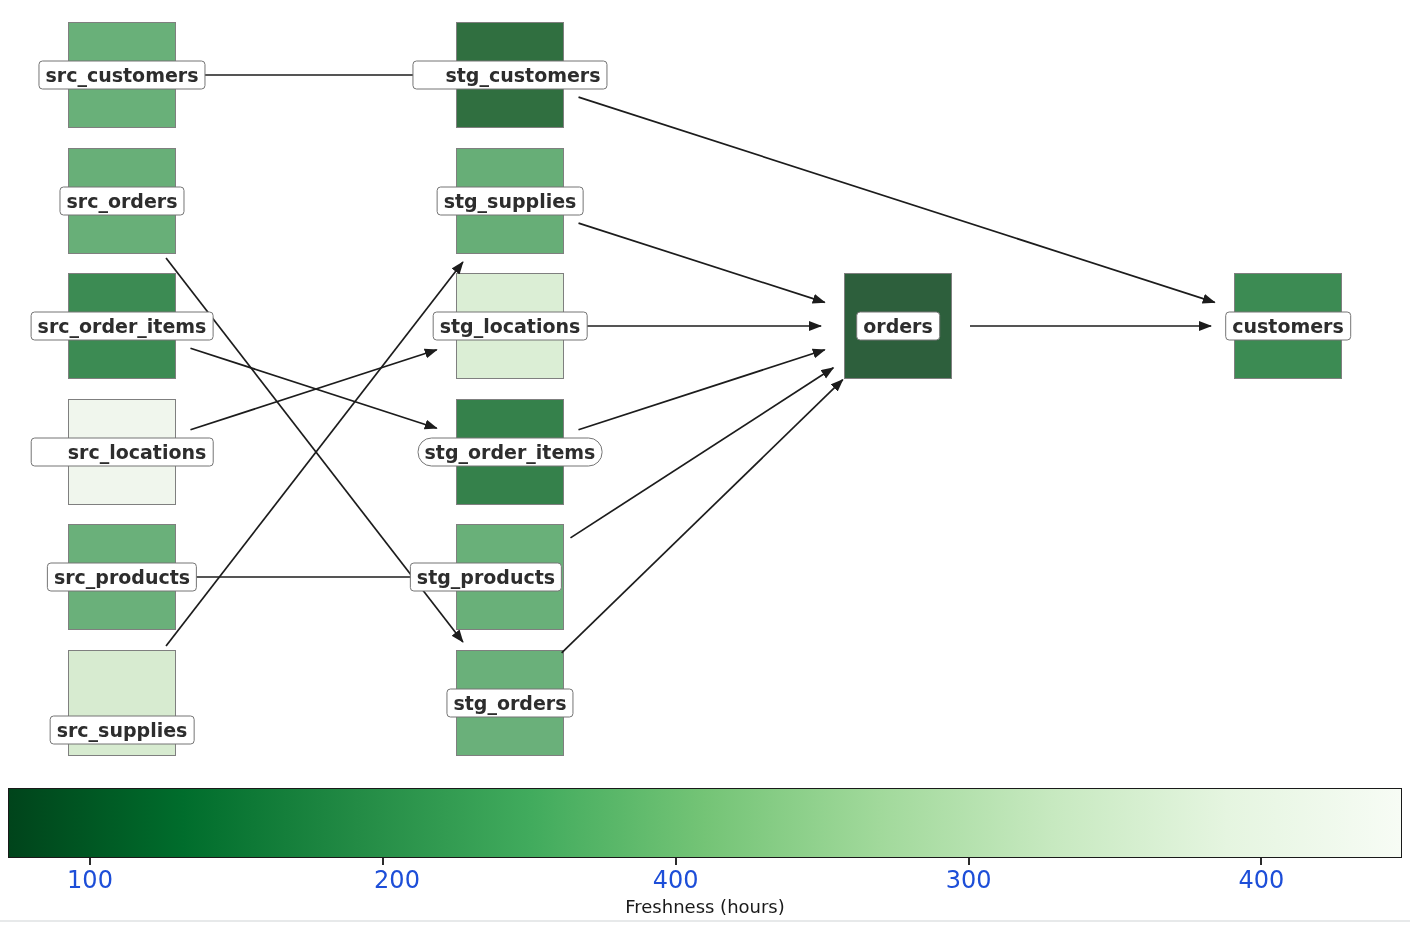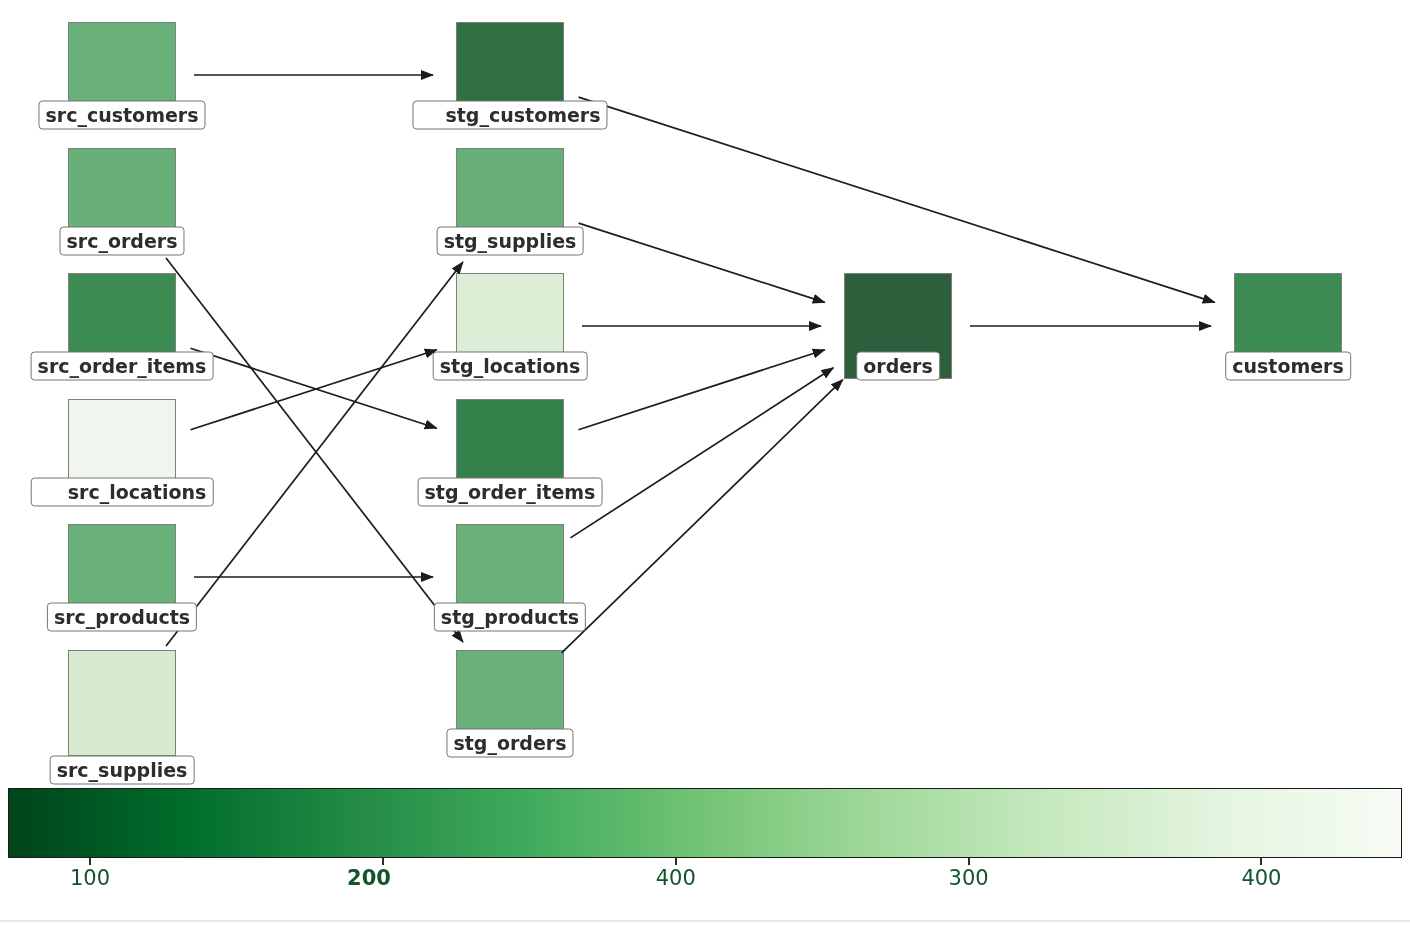--- a/index.html
+++ b/index.html
@@ -3,24 +3,24 @@
 <meta charset="utf-8">
 <style>
   html,body{margin:0;padding:0;background:#ffffff;width:1410px;height:926px;overflow:hidden;
     font-family:"DejaVu Sans","Liberation Sans",sans-serif;}
   #figure{position:relative;width:1410px;height:926px;background:#ffffff;}
   #stage{position:absolute;left:0;top:0;width:1410px;height:786px;}
   #edges{position:absolute;left:0;top:0;width:1410px;height:786px;}
   .node-square{position:absolute;width:108px;height:106px;border:1.5px solid #7f7f7f;box-sizing:border-box;}
   .node-label{position:absolute;transform:translate(-50%,-50%);background:#ffffff;border:1.5px solid #757575;
     border-radius:4px;padding:1px 6px;font-size:19px;font-weight:bold;color:#2d2d2d;white-space:nowrap;
-    line-height:25px;letter-spacing:0px;margin-top:40px;}
+    line-height:25px;letter-spacing:0px;}
   #colorbar{position:absolute;left:8px;top:788px;width:1394px;height:70px;border:1.3px solid #1a1a1a;box-sizing:border-box;}
   .cbar-tick{position:absolute;top:858px;width:2px;height:7px;background:#2b2b2b;}
-  .cbar-ticklabel{position:absolute;top:866px;transform:translateX(-50%);font-size:21px;color:#14532d;}
+  .cbar-ticklabel{position:absolute;top:866px;transform:translateX(-50%);font-size:24px;color:#1d4ed8;}
   #cbar-axis-label{position:absolute;left:8px;top:896px;width:1394px;text-align:center;font-size:18px;color:#1a1a1a;}
   #bottom-hairline{position:absolute;left:0;top:920px;width:1410px;height:2px;background:#e7e9ea;}
 </style>
 </head>
 <body>
 
 <div id="figure">
   <div id="stage">
     <div id="squares">
         <div class="node-square" style="left: 68px; top: 22px; background: rgb(105, 176, 121);"></div>
@@ -63,35 +63,36 @@
     <div id="labels">
         <div class="node-label" style="left: 122px; top: 75px;">src_customers</div>
         <div class="node-label" style="left: 122px; top: 201px;">src_orders</div>
         <div class="node-label" style="left: 122px; top: 326px;">src_order_items</div>
         <div class="node-label" style="left: 122px; top: 452px; padding-left: 36px;">src_locations</div>
         <div class="node-label" style="left: 122px; top: 577px;">src_products</div>
         <div class="node-label" style="left: 122px; top: 730px;">src_supplies</div>
         <div class="node-label" style="left: 510px; top: 75px; padding-left: 32px;">stg_customers</div>
         <div class="node-label" style="left: 510px; top: 201px;">stg_supplies</div>
         <div class="node-label" style="left: 510px; top: 326px;">stg_locations</div>
-        <div class="node-label" style="left: 510px; top: 452px;">stg_order_items</div>
-        <div class="node-label" style="left: 510px; top: 577px;">stg_products</div>
+        <div class="node-label" style="left: 510px; top: 452px; border-radius: 14px;">stg_order_items</div>
+        <div class="node-label" style="left: 486px; top: 577px;">stg_products</div>
         <div class="node-label" style="left: 510px; top: 703px;">stg_orders</div>
         <div class="node-label" style="left: 898px; top: 326px;">orders</div>
         <div class="node-label" style="left: 1288px; top: 326px;">customers</div>
       </div>
   </div>
 
   <div id="colorbar" style="background: linear-gradient(to right, rgb(0, 68, 27), rgb(0, 109, 44), rgb(35, 139, 69), rgb(65, 171, 93), rgb(116, 196, 118), rgb(161, 217, 155), rgb(199, 233, 192), rgb(229, 245, 224), rgb(247, 252, 245));"></div>
   <div id="cbar-ticks">
       <div class="cbar-tick" style="left: 89px;"></div>
       <div class="cbar-ticklabel" style="left: 90px;">100</div>
       <div class="cbar-tick" style="left: 381.857px;"></div>
-      <div class="cbar-ticklabel" style="left: 369px; font-weight: bold;">200</div>
+      <div class="cbar-ticklabel" style="left: 397px;">200</div>
       <div class="cbar-tick" style="left: 674.714px;"></div>
       <div class="cbar-ticklabel" style="left: 675.714px;">400</div>
       <div class="cbar-tick" style="left: 967.571px;"></div>
       <div class="cbar-ticklabel" style="left: 968.571px;">300</div>
       <div class="cbar-tick" style="left: 1260.43px;"></div>
       <div class="cbar-ticklabel" style="left: 1261.43px;">400</div>
     </div>
+  <div id="cbar-axis-label">Freshness (hours)</div>
   <div id="bottom-hairline"></div>
 </div>
 
 </body></html>

